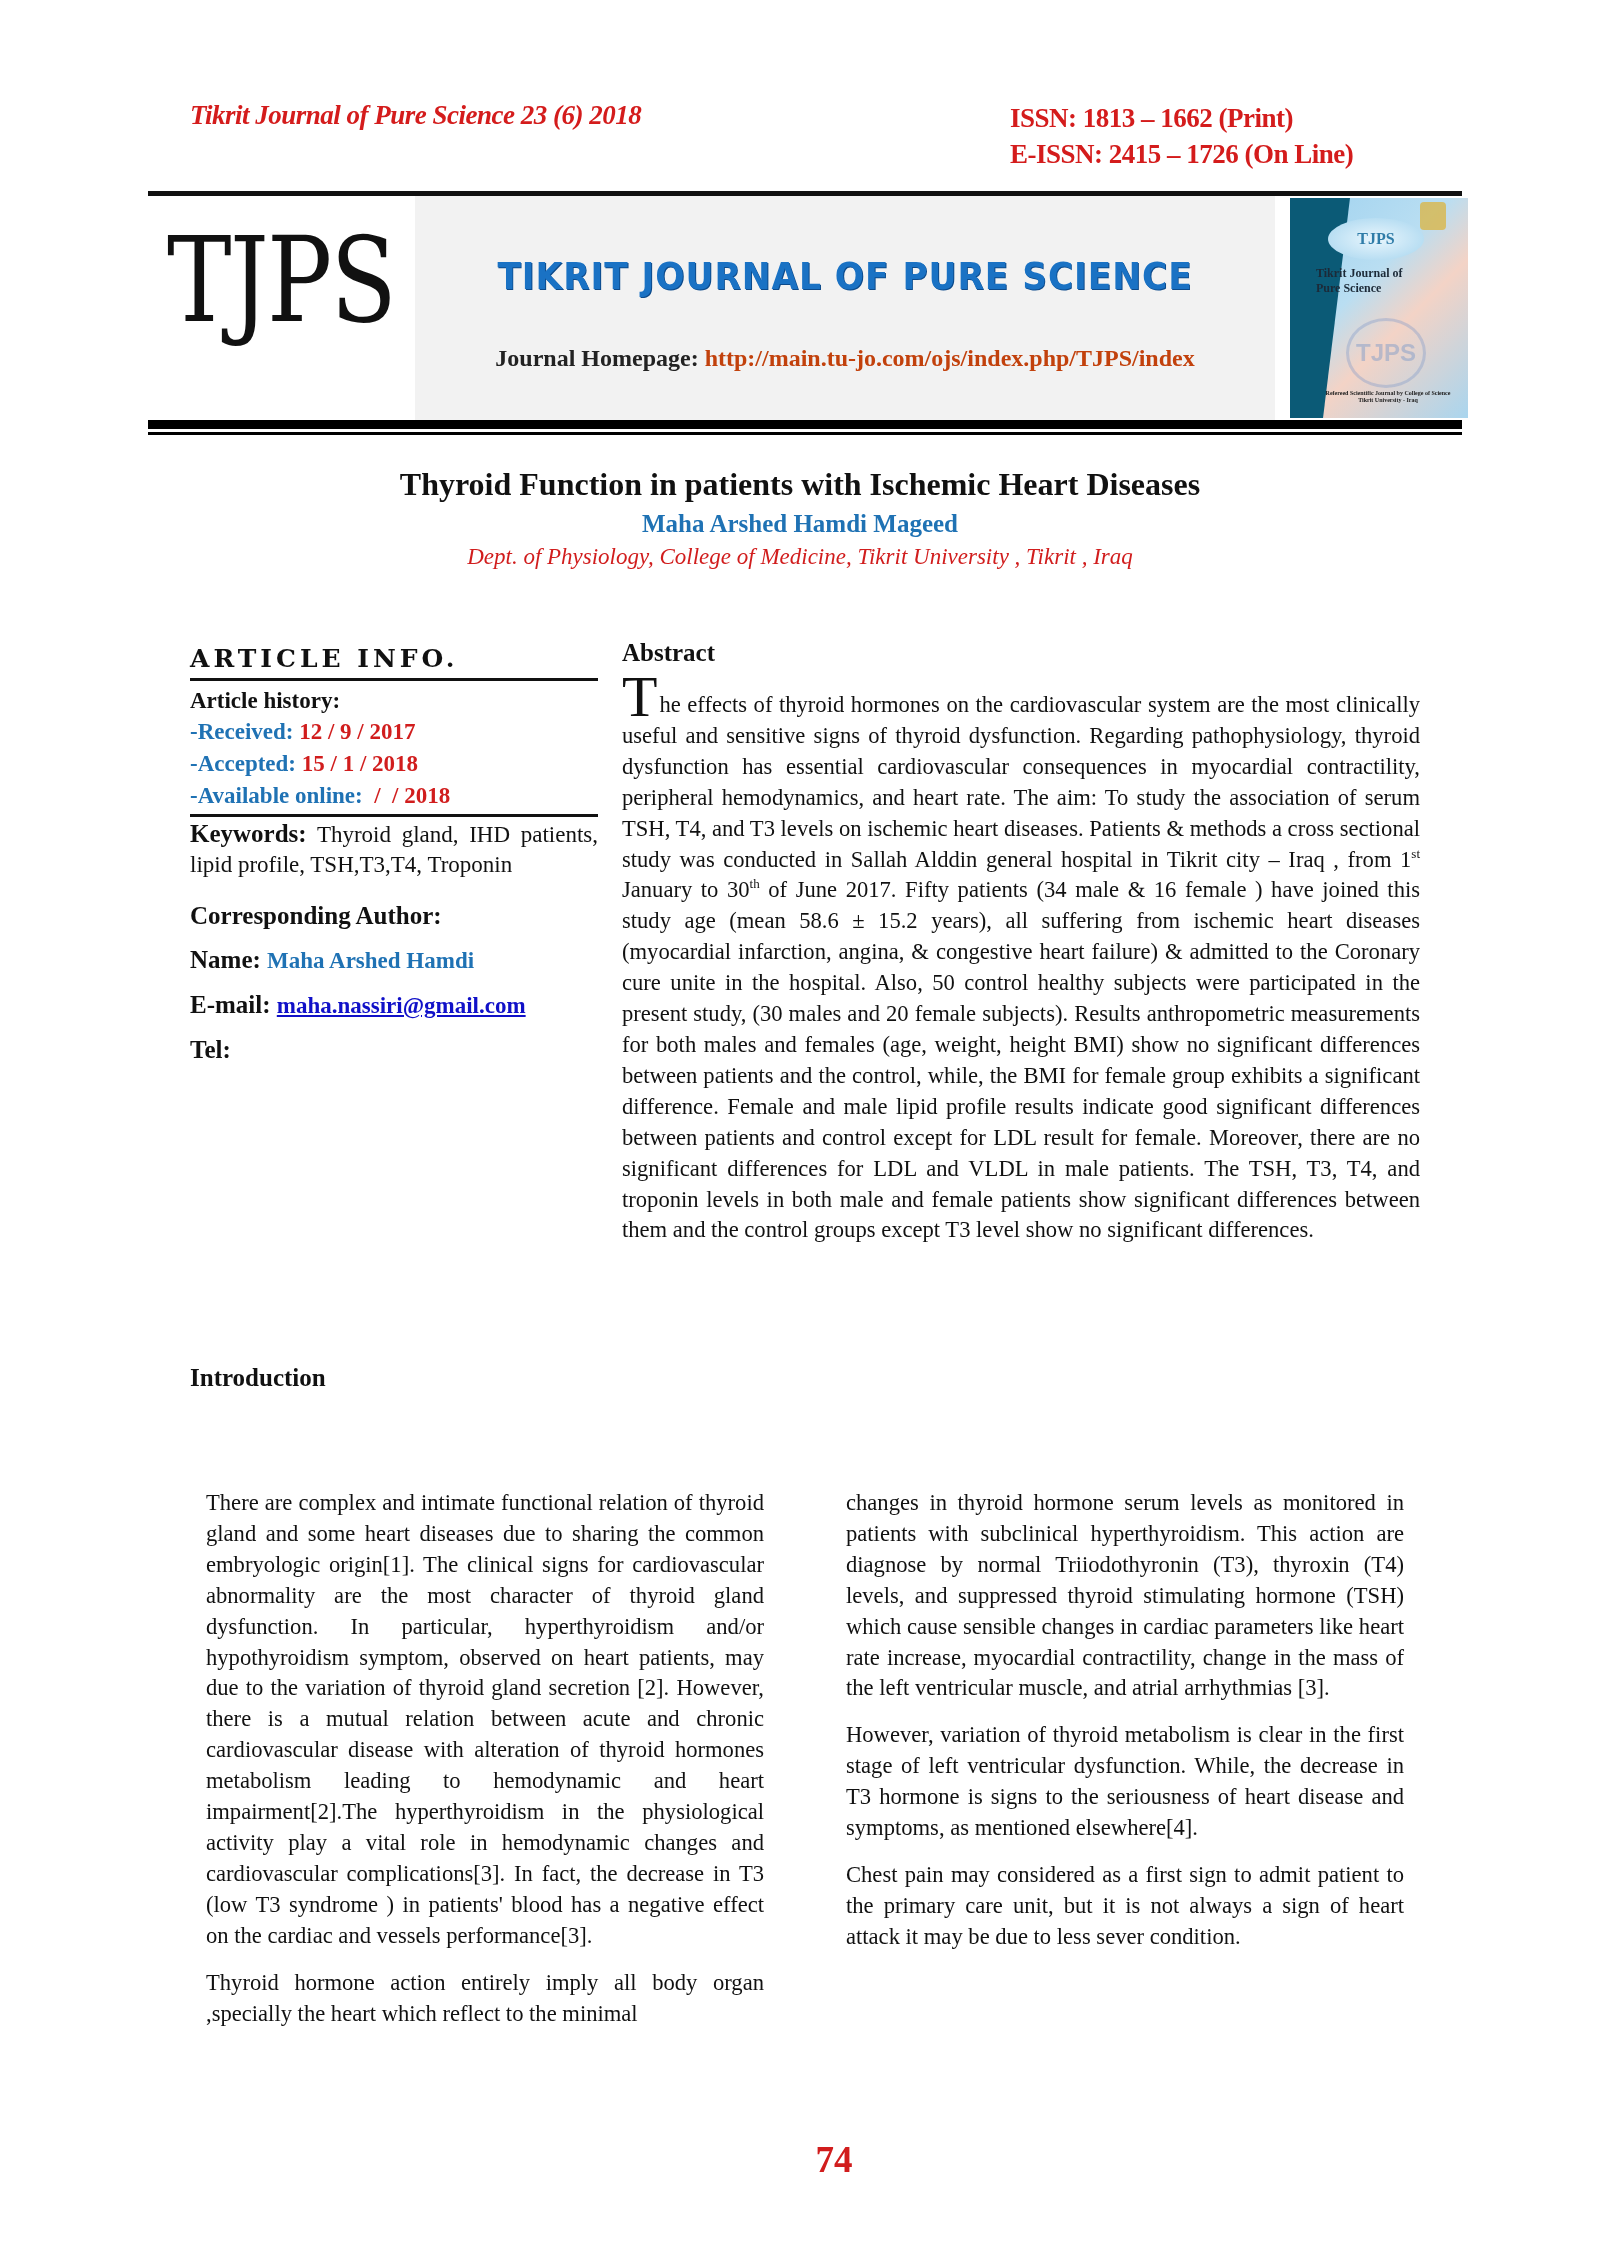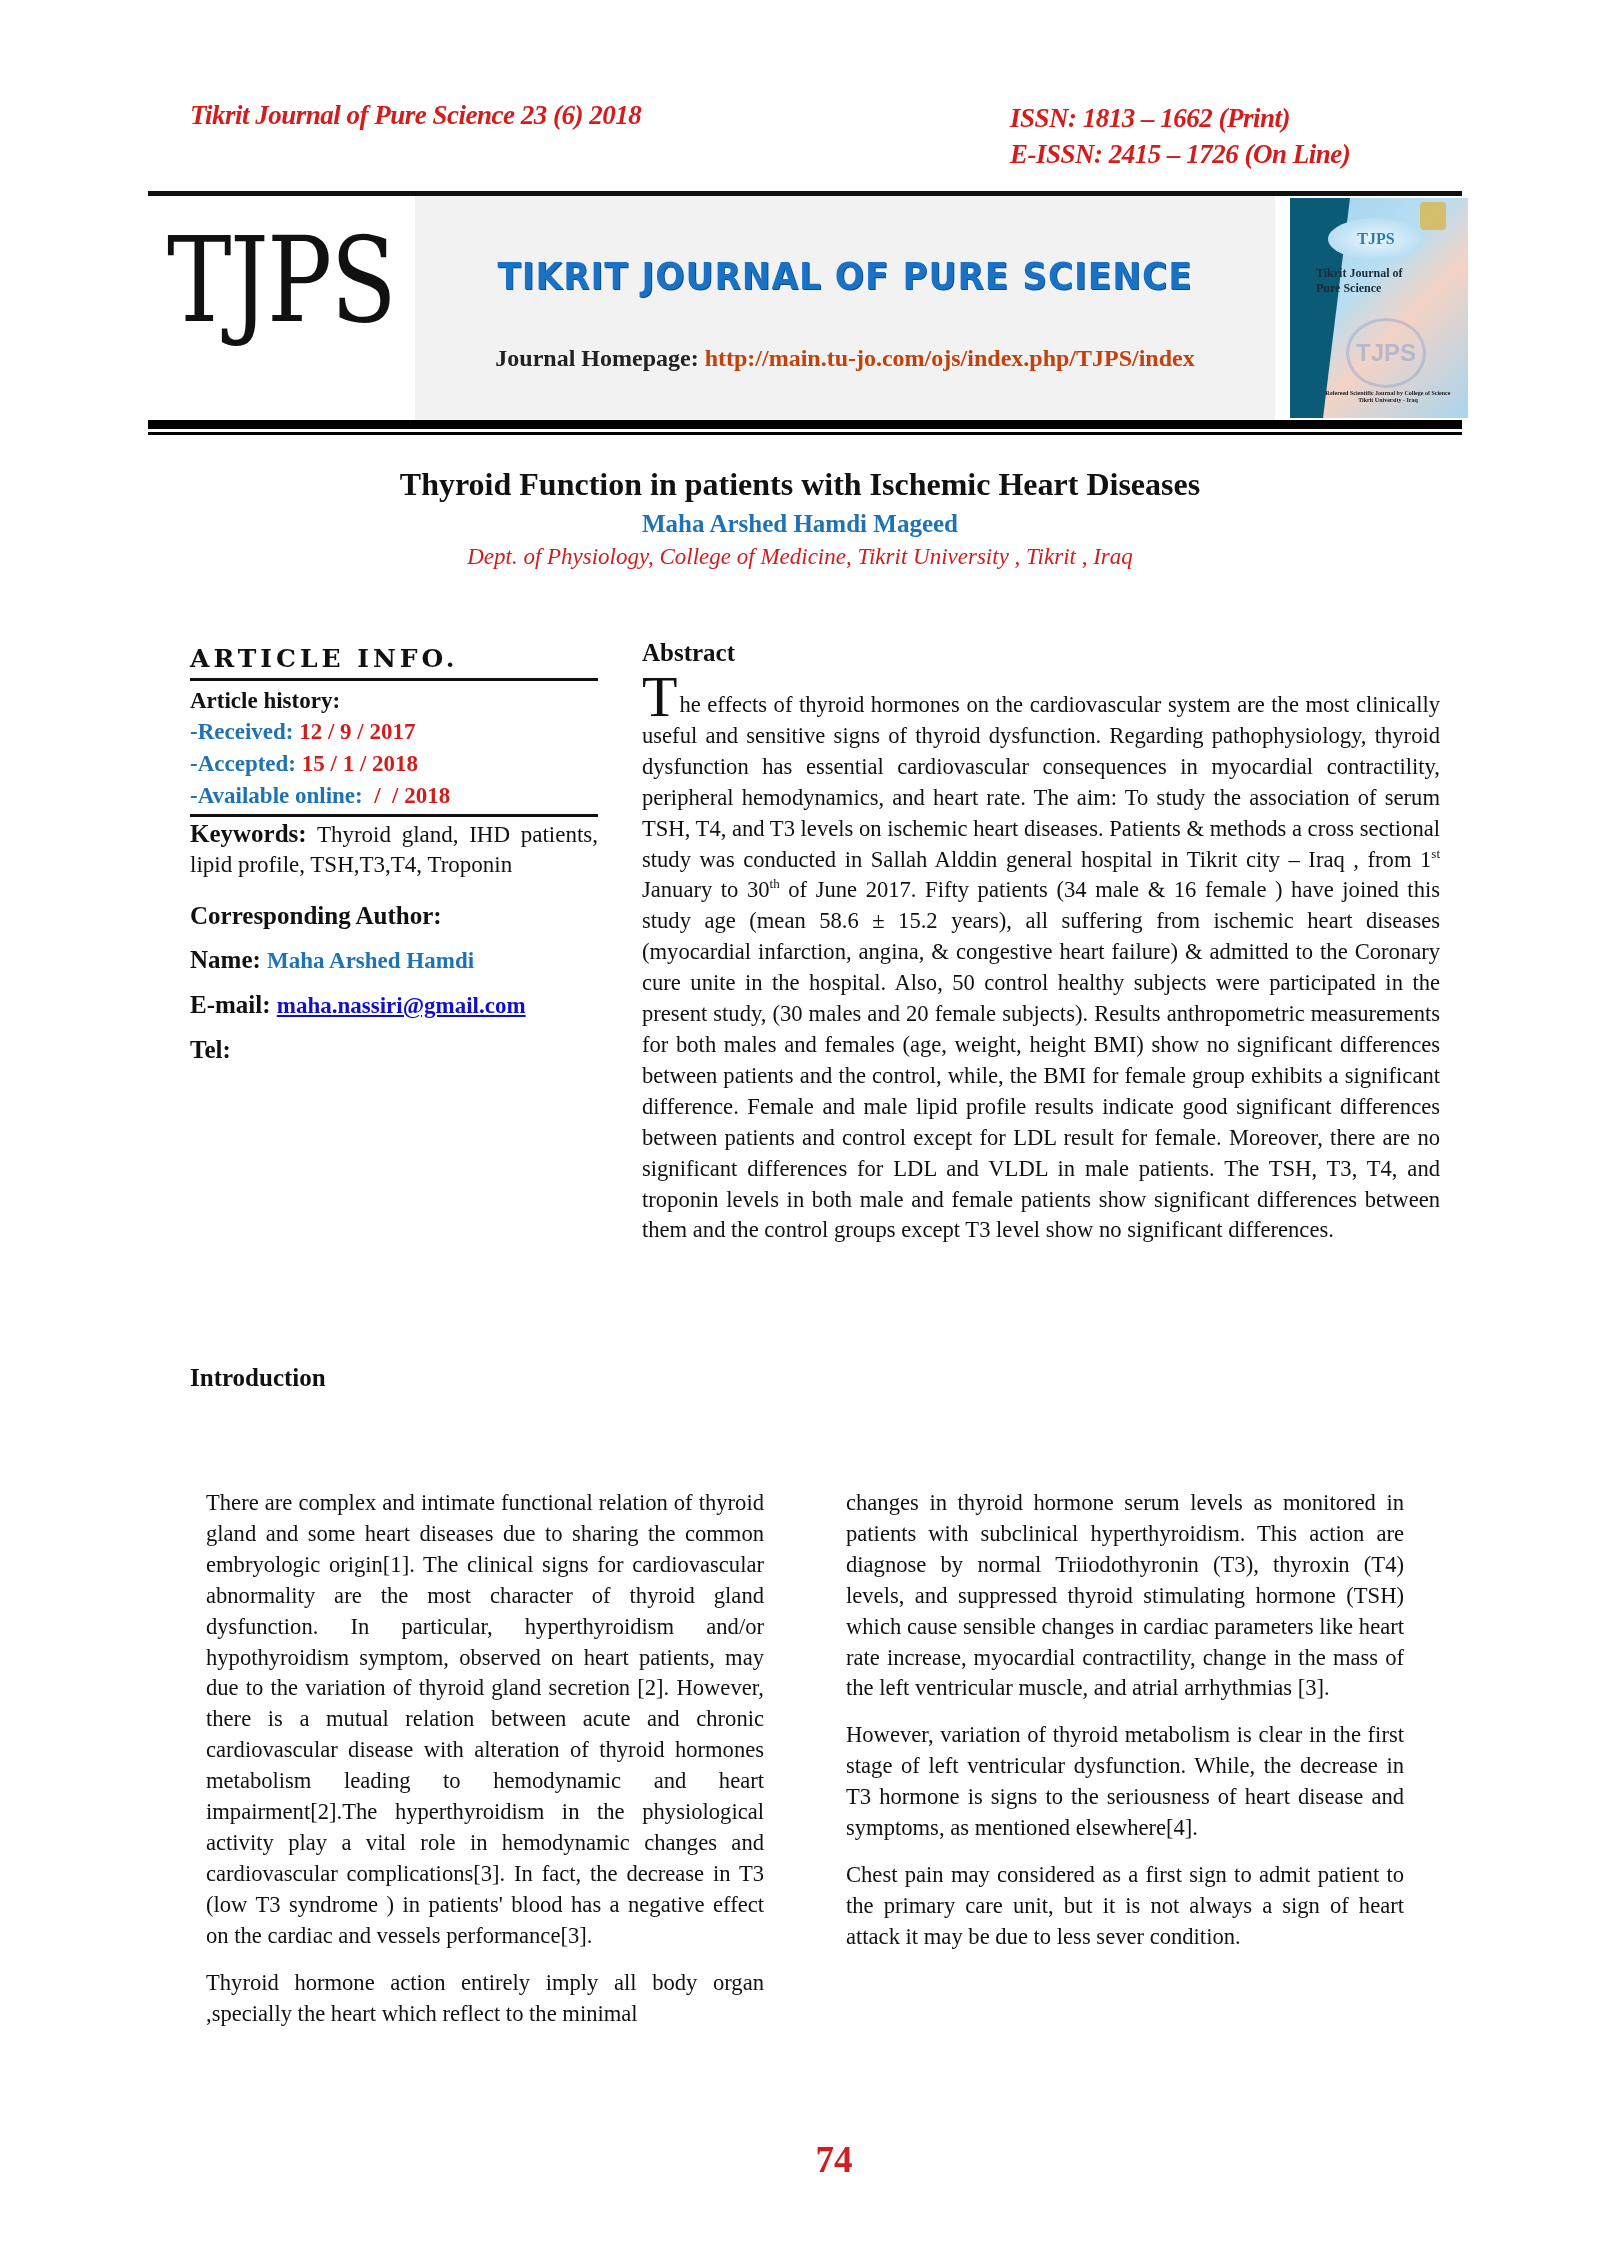--- a/index.html
+++ b/index.html
@@ -3,21 +3,21 @@
 <meta charset="utf-8">
 <style>
   html, body { margin:0; padding:0; background:#ffffff; }
   body { width:1600px; height:2263px; position:relative; overflow:hidden;
          font-family:"Liberation Serif", "DejaVu Serif", serif; color:#111; }
   .abs { position:absolute; }
 
   
   .run-left { left:190px; top:100px; font-size:27px; font-style:italic; font-weight:bold;
               color:#d41c1c; letter-spacing:-0.5px; }
-  .run-right { left:1010px; top:100px; font-size:27px; font-style:italic; font-weight:bold;
+  .run-right { left:1010px; top:100px; font-size:27px; font-weight:bold;
                color:#d41c1c; line-height:36px; letter-spacing:-0.5px; }
 
   
   .rule-top { left:148px; top:191px; width:1314px; height:5px; background:#111; }
   .mast-logo { left:150px; top:200px; width:262px; height:220px; display:flex;
                align-items:center; justify-content:center; }
   .mast-logo span { font-family:"DejaVu Serif", serif; font-size:118px; letter-spacing:-2px;
                     transform:scaleX(0.82); display:inline-block; color:#111; margin-top:-60px; }
   .mast-panel { left:415px; top:196px; width:860px; height:224px; background:#f2f2f2; }
   .mast-title { left:415px; top:255px; width:860px; text-align:center; font-family:"DejaVu Sans", sans-serif;
@@ -63,21 +63,21 @@
   .info-row .v { color:#d11d1d; }
   .info-sep { border-bottom:3px solid #111; margin-top:2px; }
   .info-kw { font-size:23px; text-align:justify; line-height:30px; margin-top:2px; }
   .info-kw .k { font-weight:bold; font-size:25px; }
   .info-ca { font-size:25px; font-weight:bold; margin-top:20px; line-height:32px; }
   .info-line { font-size:25px; font-weight:bold; margin-top:12px; line-height:32px; }
   .info-line .nm { color:#1f72b4; font-size:23px; }
   .info-line .em { color:#1010c8; text-decoration:underline; font-size:23px; }
 
   
-  .abstract { left:622px; top:636px; width:798px;margin-left:20px; }
+  .abstract { left:622px; top:636px; width:798px; }
   .abs-head { font-size:25px; font-weight:bold; line-height:34px; }
   .abs-body { font-size:22.6px; line-height:30.9px; text-align:justify; margin-top:12px; }
   .abs-body .drop { font-size:58px; line-height:30px; vertical-align:-4px; margin-right:2px; }
   .abs-body sup { font-size:13px; line-height:0; }
 
   
   .intro-head { left:190px; top:1364px; font-size:25px; font-weight:bold; }
   .col-left { left:190px; top:1472px; width:590px; font-size:22.6px; line-height:30.9px; text-align:justify; }
   .col-right { left:830px; top:1472px; width:590px; font-size:22.6px; line-height:30.9px; text-align:justify; }
   .col-left p, .col-right p { margin:16px; }

